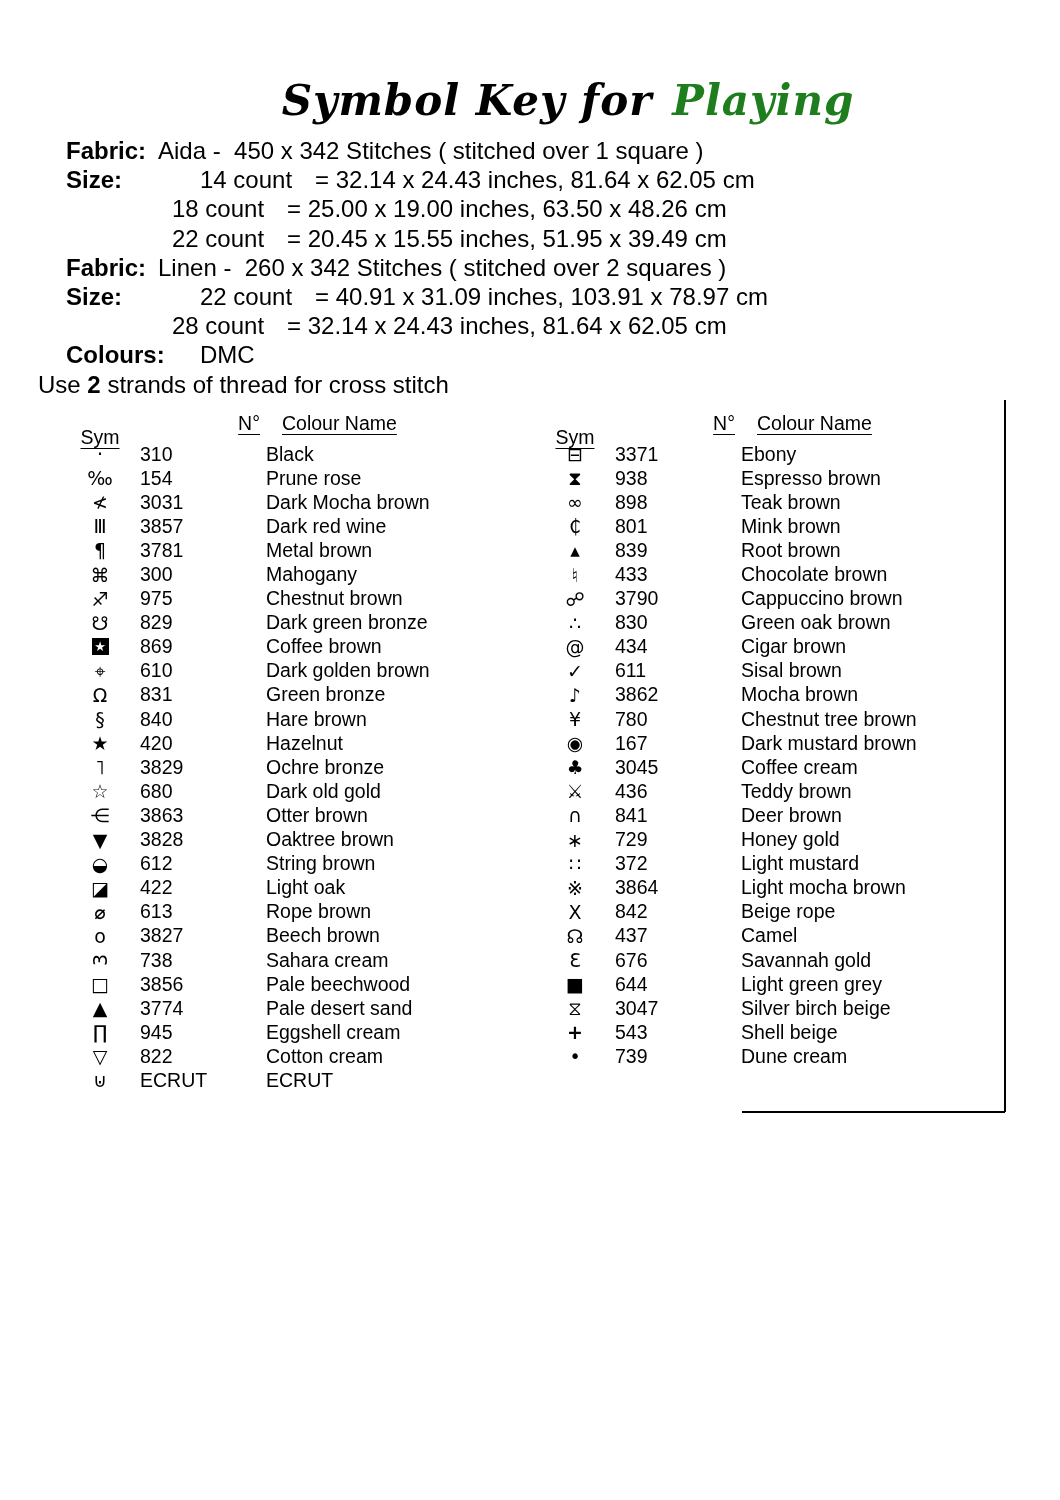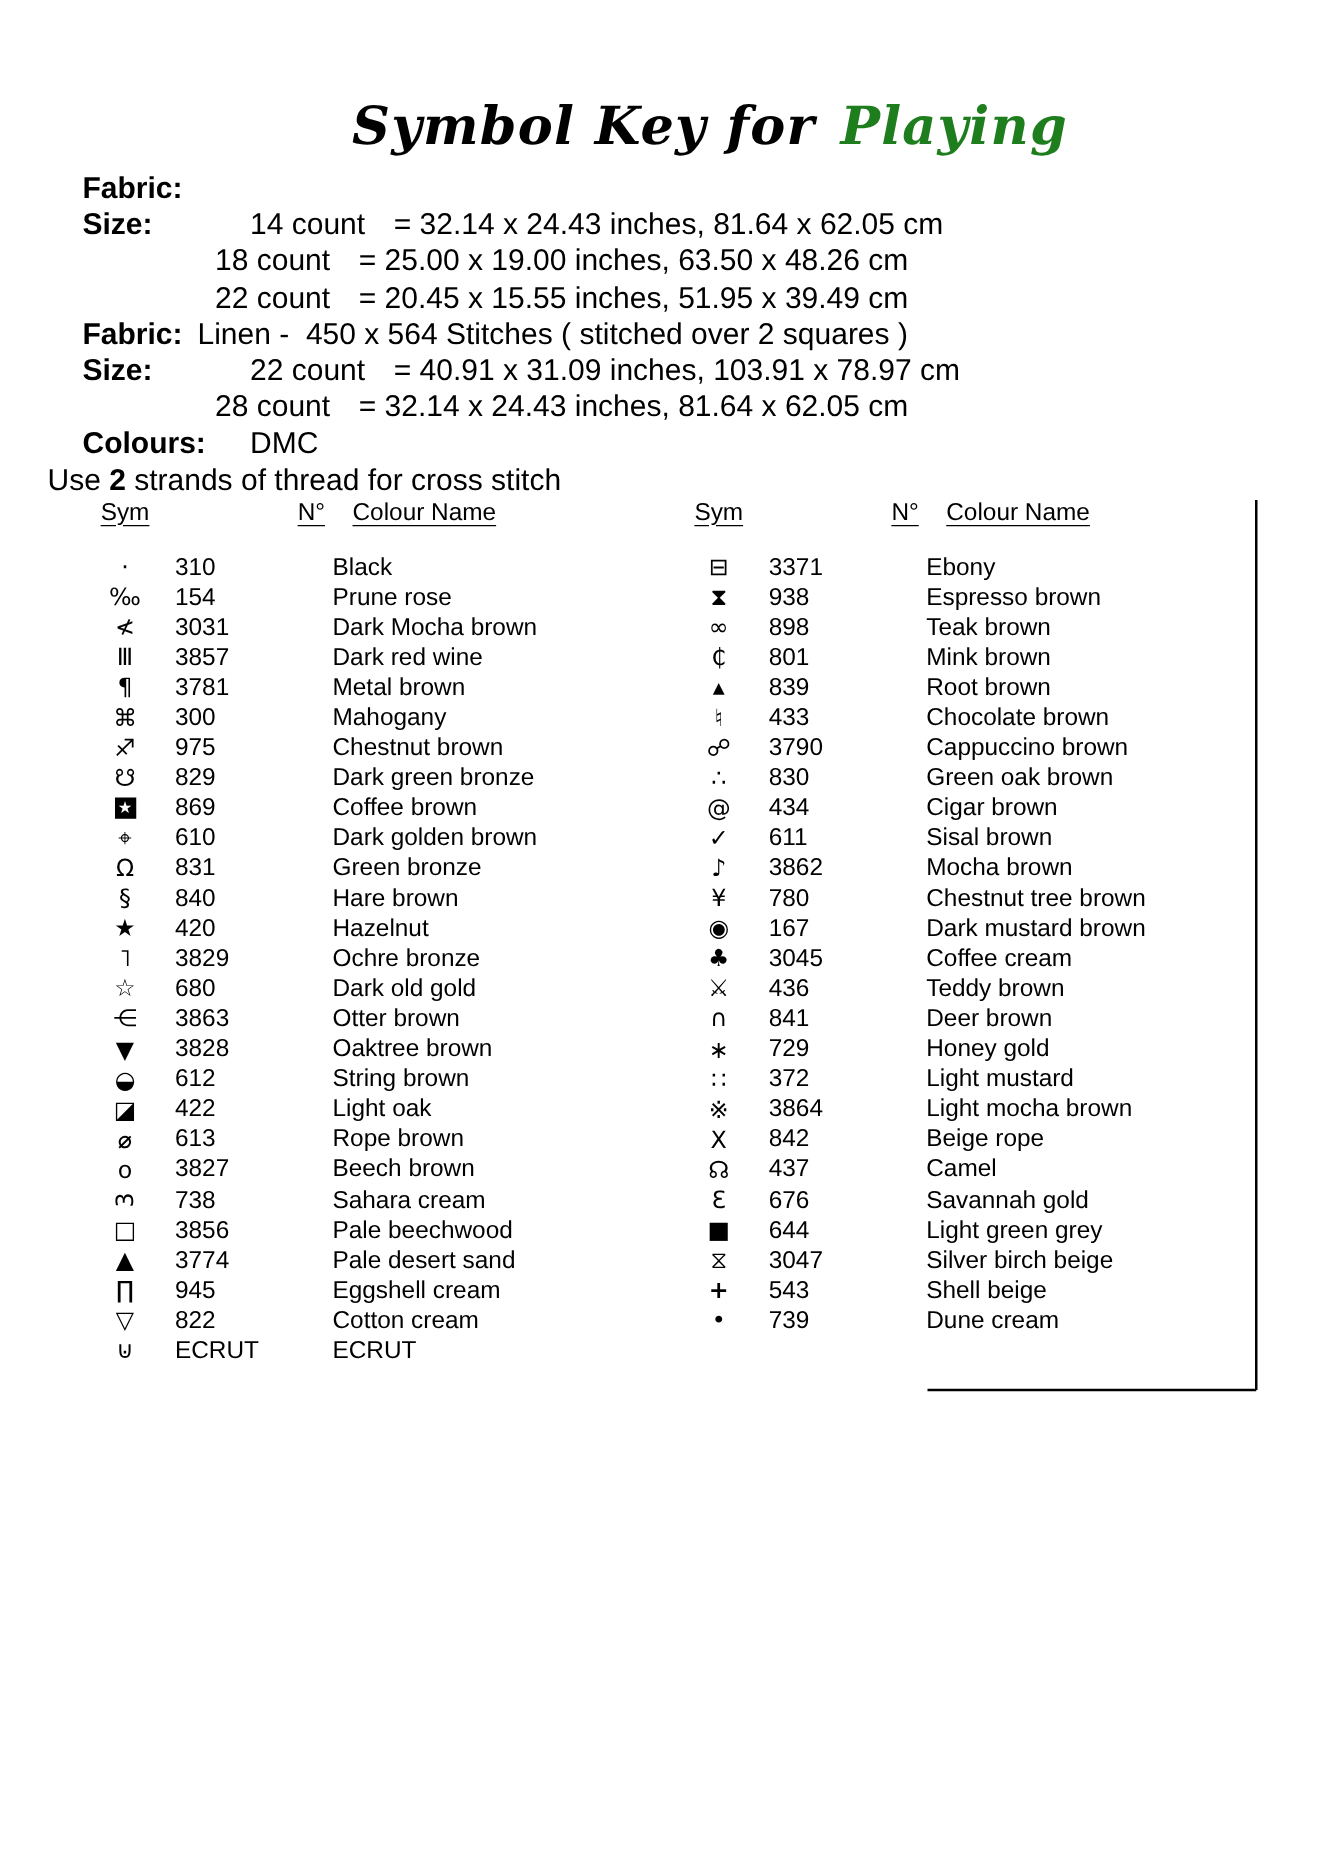--- a/index.html
+++ b/index.html
@@ -18,21 +18,21 @@
   .sp134{width:134px;flex:0 0 auto;}
   .cnt{width:115px;flex:0 0 auto;}
   .strands b{font-weight:bold;}
   
   .ktable{position:absolute;top:398px;}
   .ktable.left{left:60px;width:432px;}
   .ktable.right{left:535px;width:462px;}
   .khead,.krow{display:grid;grid-template-columns:80px 120px 1fr;align-items:center;}
   .khead{font-size:19.5px;height:24px;}
   .khead .h{text-decoration:underline;text-underline-offset:4px;}
-  .khead .hsym{text-align:center;}
+  .khead .hsym{text-align:center;margin-top:28px;}
   .khead .hnum{text-align:right;}
   .khead .hname{padding-left:22px;}
   .rows{margin-top:20px;}
   .krow{height:24.1px;font-size:19.5px;}
   .sym{font-family:"DejaVu Sans",sans-serif;font-size:19px;text-align:center;line-height:24px;}
   .sym.inv{display:inline-block;justify-self:center;width:17px;height:17px;line-height:18px;
            font-size:13px;background:#000;color:#fff;}
   .sym.rot{display:inline-block;justify-self:center;transform:rotate(-90deg);}
   .sym.bold{font-weight:bold;}
   .code{text-align:left;}
@@ -44,40 +44,41 @@
 </head>
 <body>
 
 <div class="page">
 
   <h1 class="title"><span>Symbol Key for</span><span class="green" style="color:#1e7e1e">Playing</span></h1>
 
   <div class="info">
     <div class="iline">
       <span class="ilabel">Fabric:</span>
+      <span>Aida -  450 x 342 Stitches ( stitched over 1 square )</span>
     </div>
     <div class="iline">
       <span class="ilabel">Size:</span>
       <span class="sp42"></span>
       <span class="cnt">14 count</span>
       <span>= 32.14 x 24.43 inches, 81.64 x 62.05 cm</span>
     </div>
     <div class="iline">
       <span class="sp134"></span>
       <span class="cnt">18 count</span>
       <span>= 25.00 x 19.00 inches, 63.50 x 48.26 cm</span>
     </div>
     <div class="iline">
       <span class="sp134"></span>
       <span class="cnt">22 count</span>
       <span>= 20.45 x 15.55 inches, 51.95 x 39.49 cm</span>
     </div>
     <div class="iline">
       <span class="ilabel">Fabric:</span>
-      <span>Linen -  450 x 564 Stitches ( stitched over 2 squares )</span>
+      <span>Linen -  260 x 342 Stitches ( stitched over 2 squares )</span>
     </div>
     <div class="iline">
       <span class="ilabel">Size:</span>
       <span class="sp42"></span>
       <span class="cnt">22 count</span>
       <span>= 40.91 x 31.09 inches, 103.91 x 78.97 cm</span>
     </div>
     <div class="iline">
       <span class="sp134"></span>
       <span class="cnt">28 count</span>

